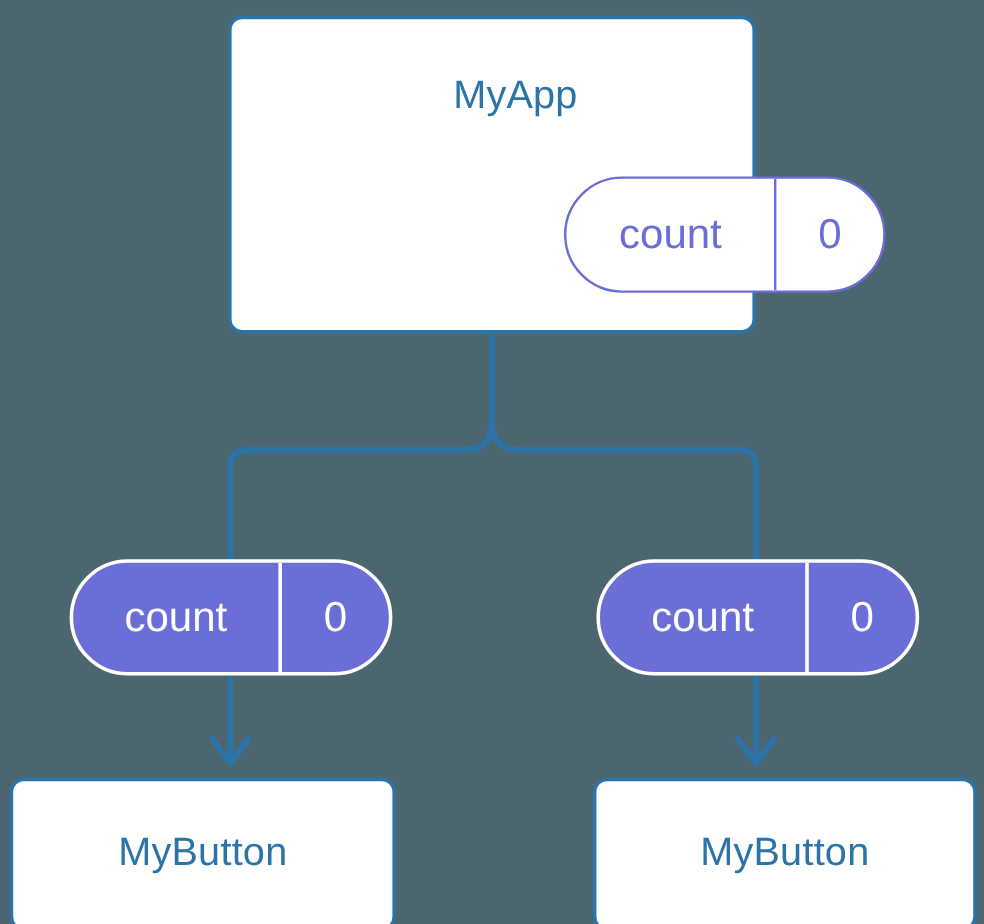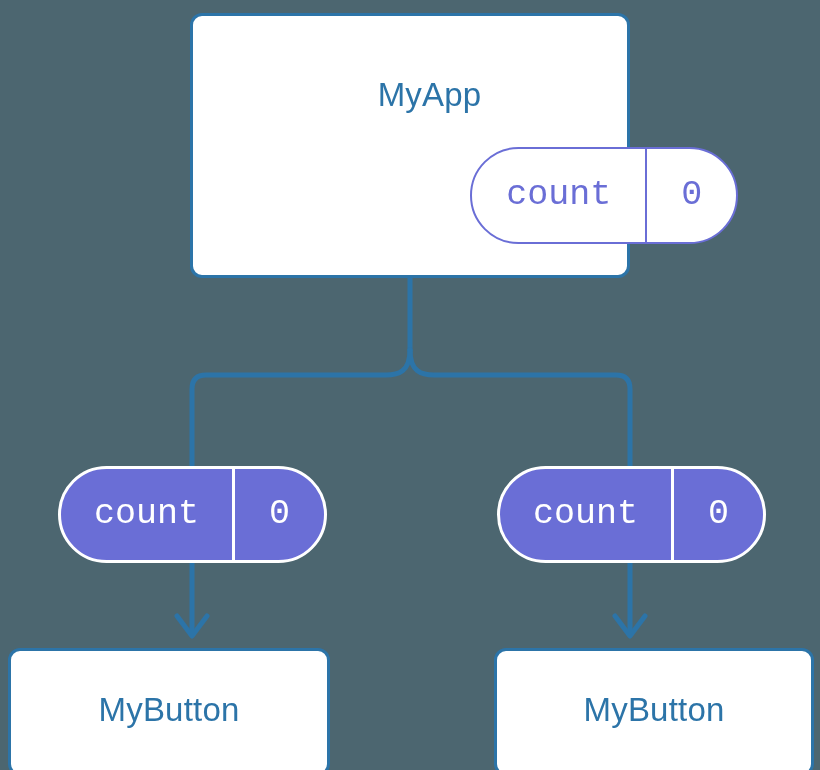--- a/index.html
+++ b/index.html
@@ -47,21 +47,21 @@
     white-space: nowrap;
   }
 
   #card-myapp {
     left: 190px;
     top: 13px;
     width: 440px;
     height: 265px;
   }
   #card-myapp .card-title {
-    top: 60px;
+    top: 44px;
     padding-left: 39px;
   }
 
   #card-mybutton-left {
     left: 8px;
     top: 648px;
     width: 322px;
     height: 128px;
   }
   #card-mybutton-left .card-title {
@@ -79,21 +79,20 @@
   }
 
   
   .pill {
     position: absolute;
     display: flex;
     align-items: stretch;
     border-radius: 999px;
     box-sizing: border-box;
     overflow: hidden;
-    font-family: Liberation Mono, monospace;
   }
   .pill .pill-key,
   .pill .pill-val {
     display: flex;
     align-items: center;
     justify-content: center;
     font-size: 35px;
     font-weight: 400;
     line-height: 1;
     box-sizing: border-box;

